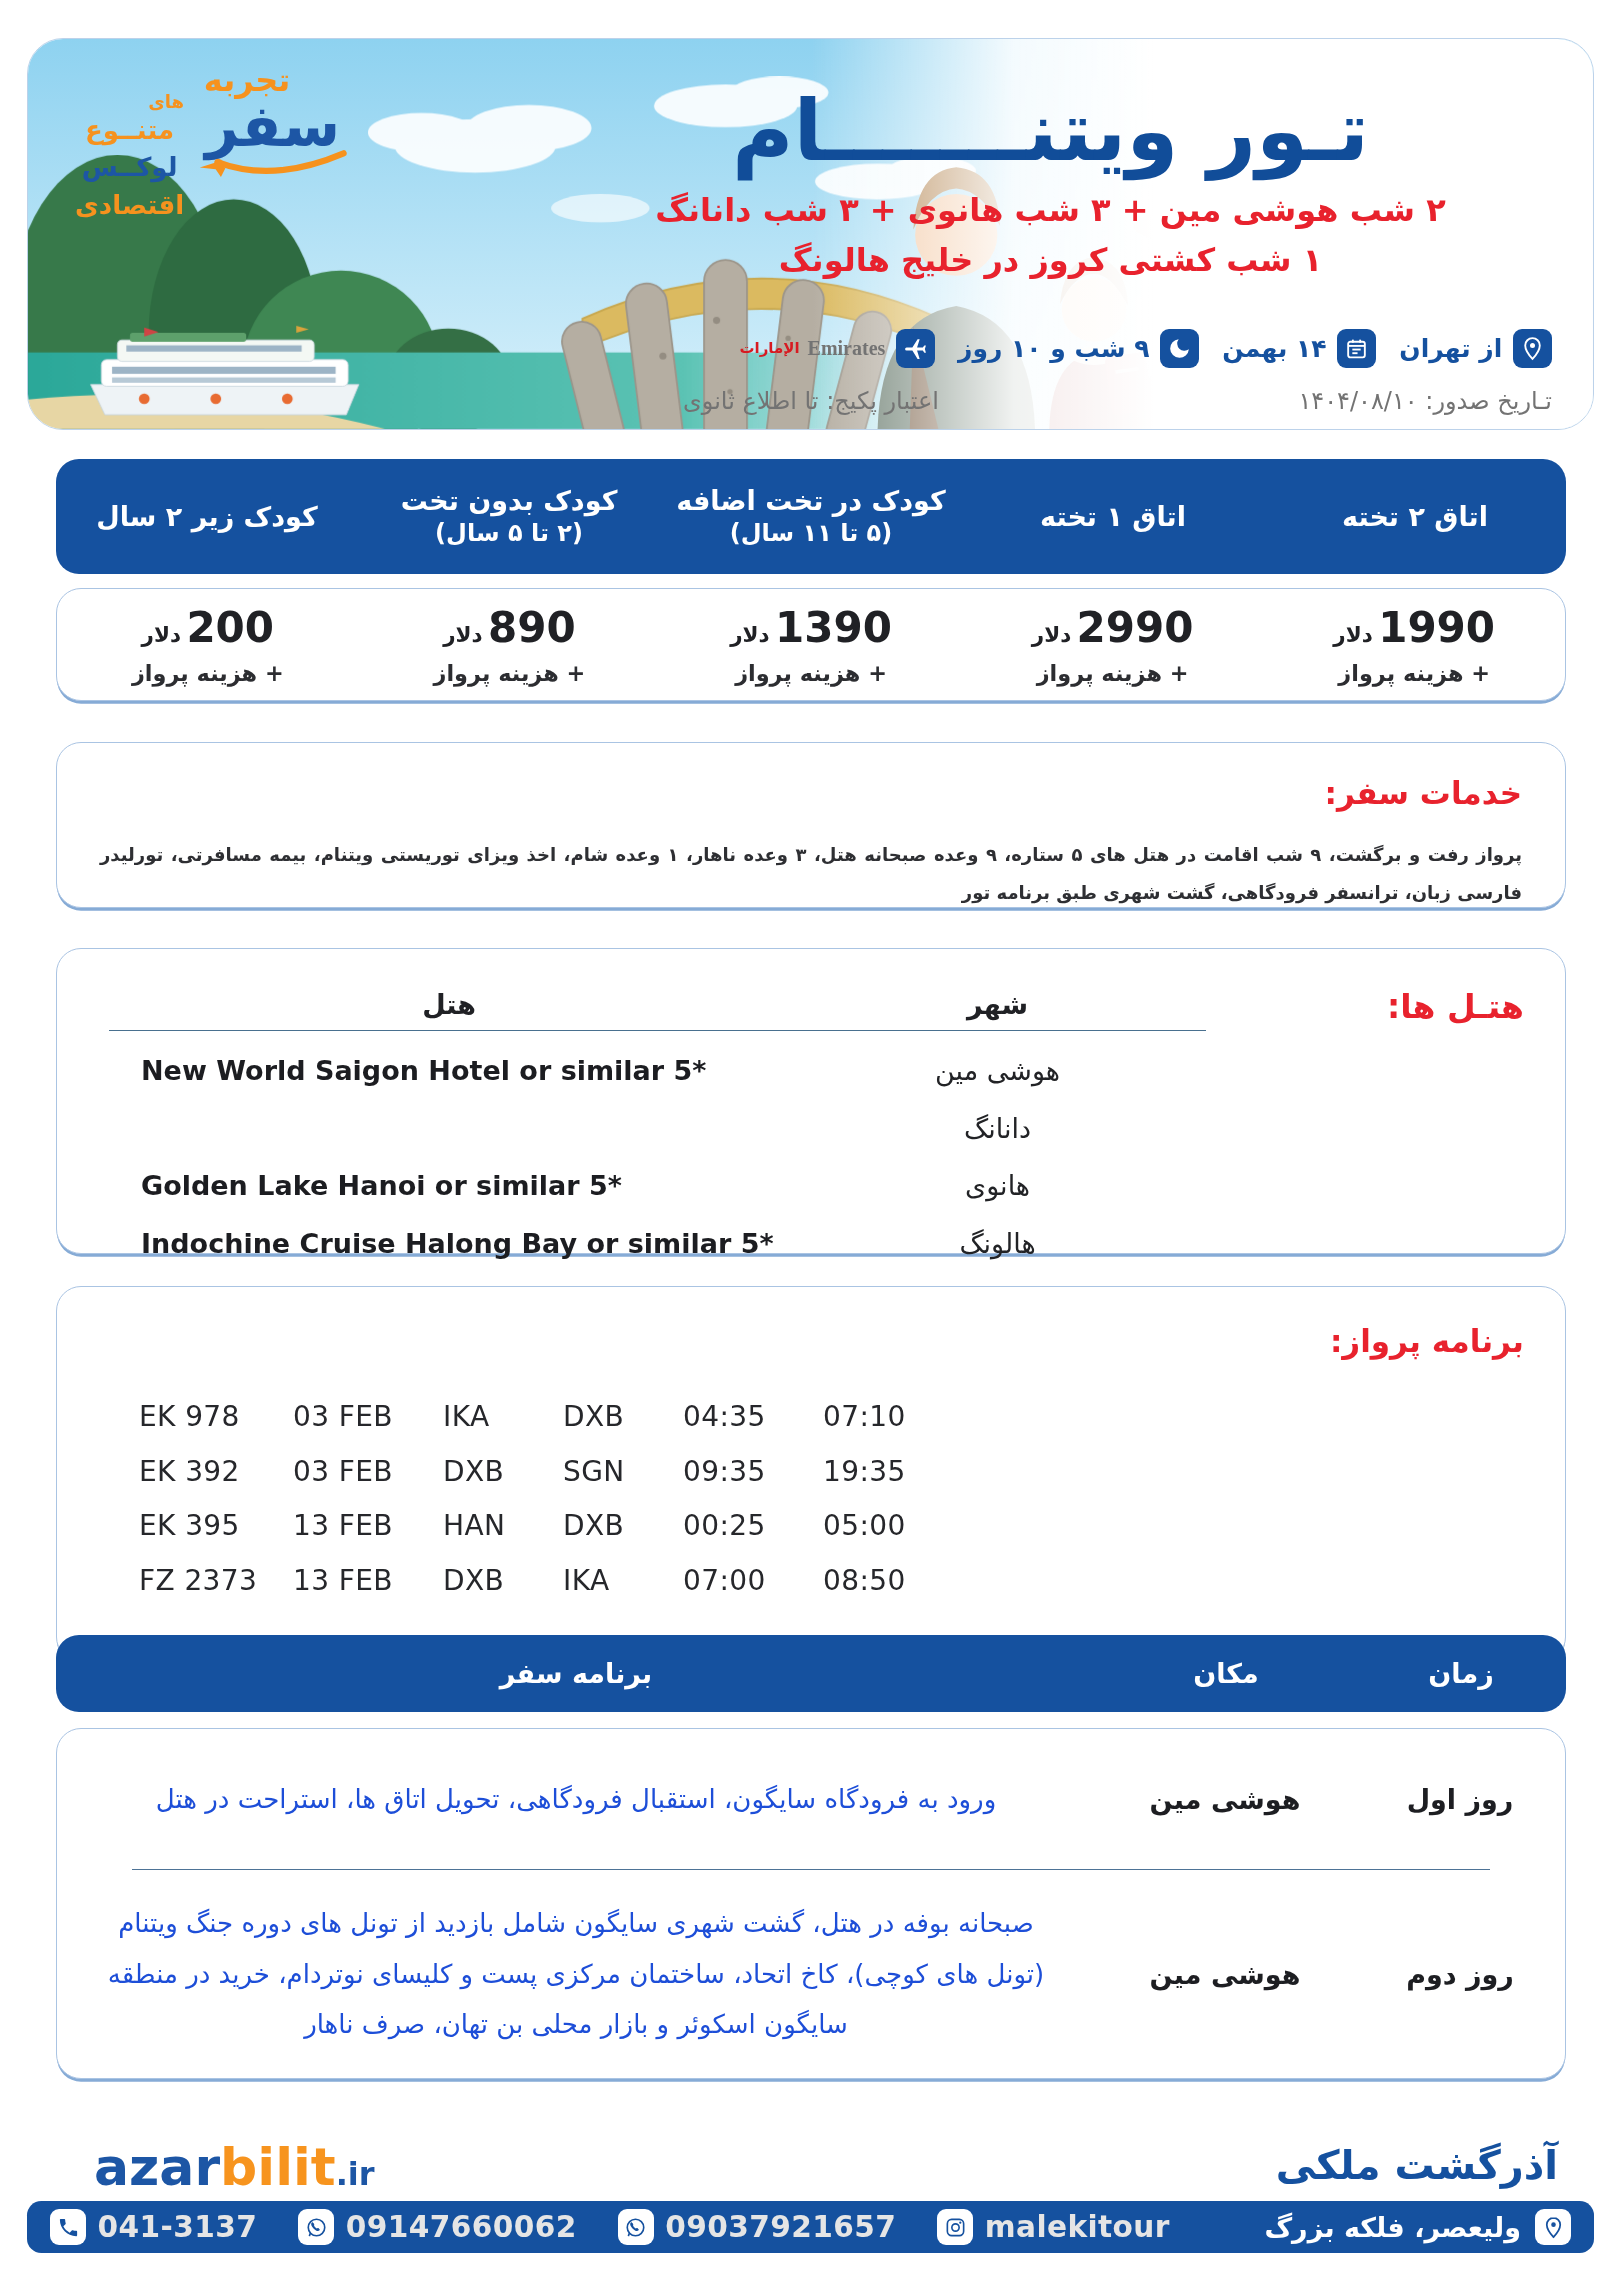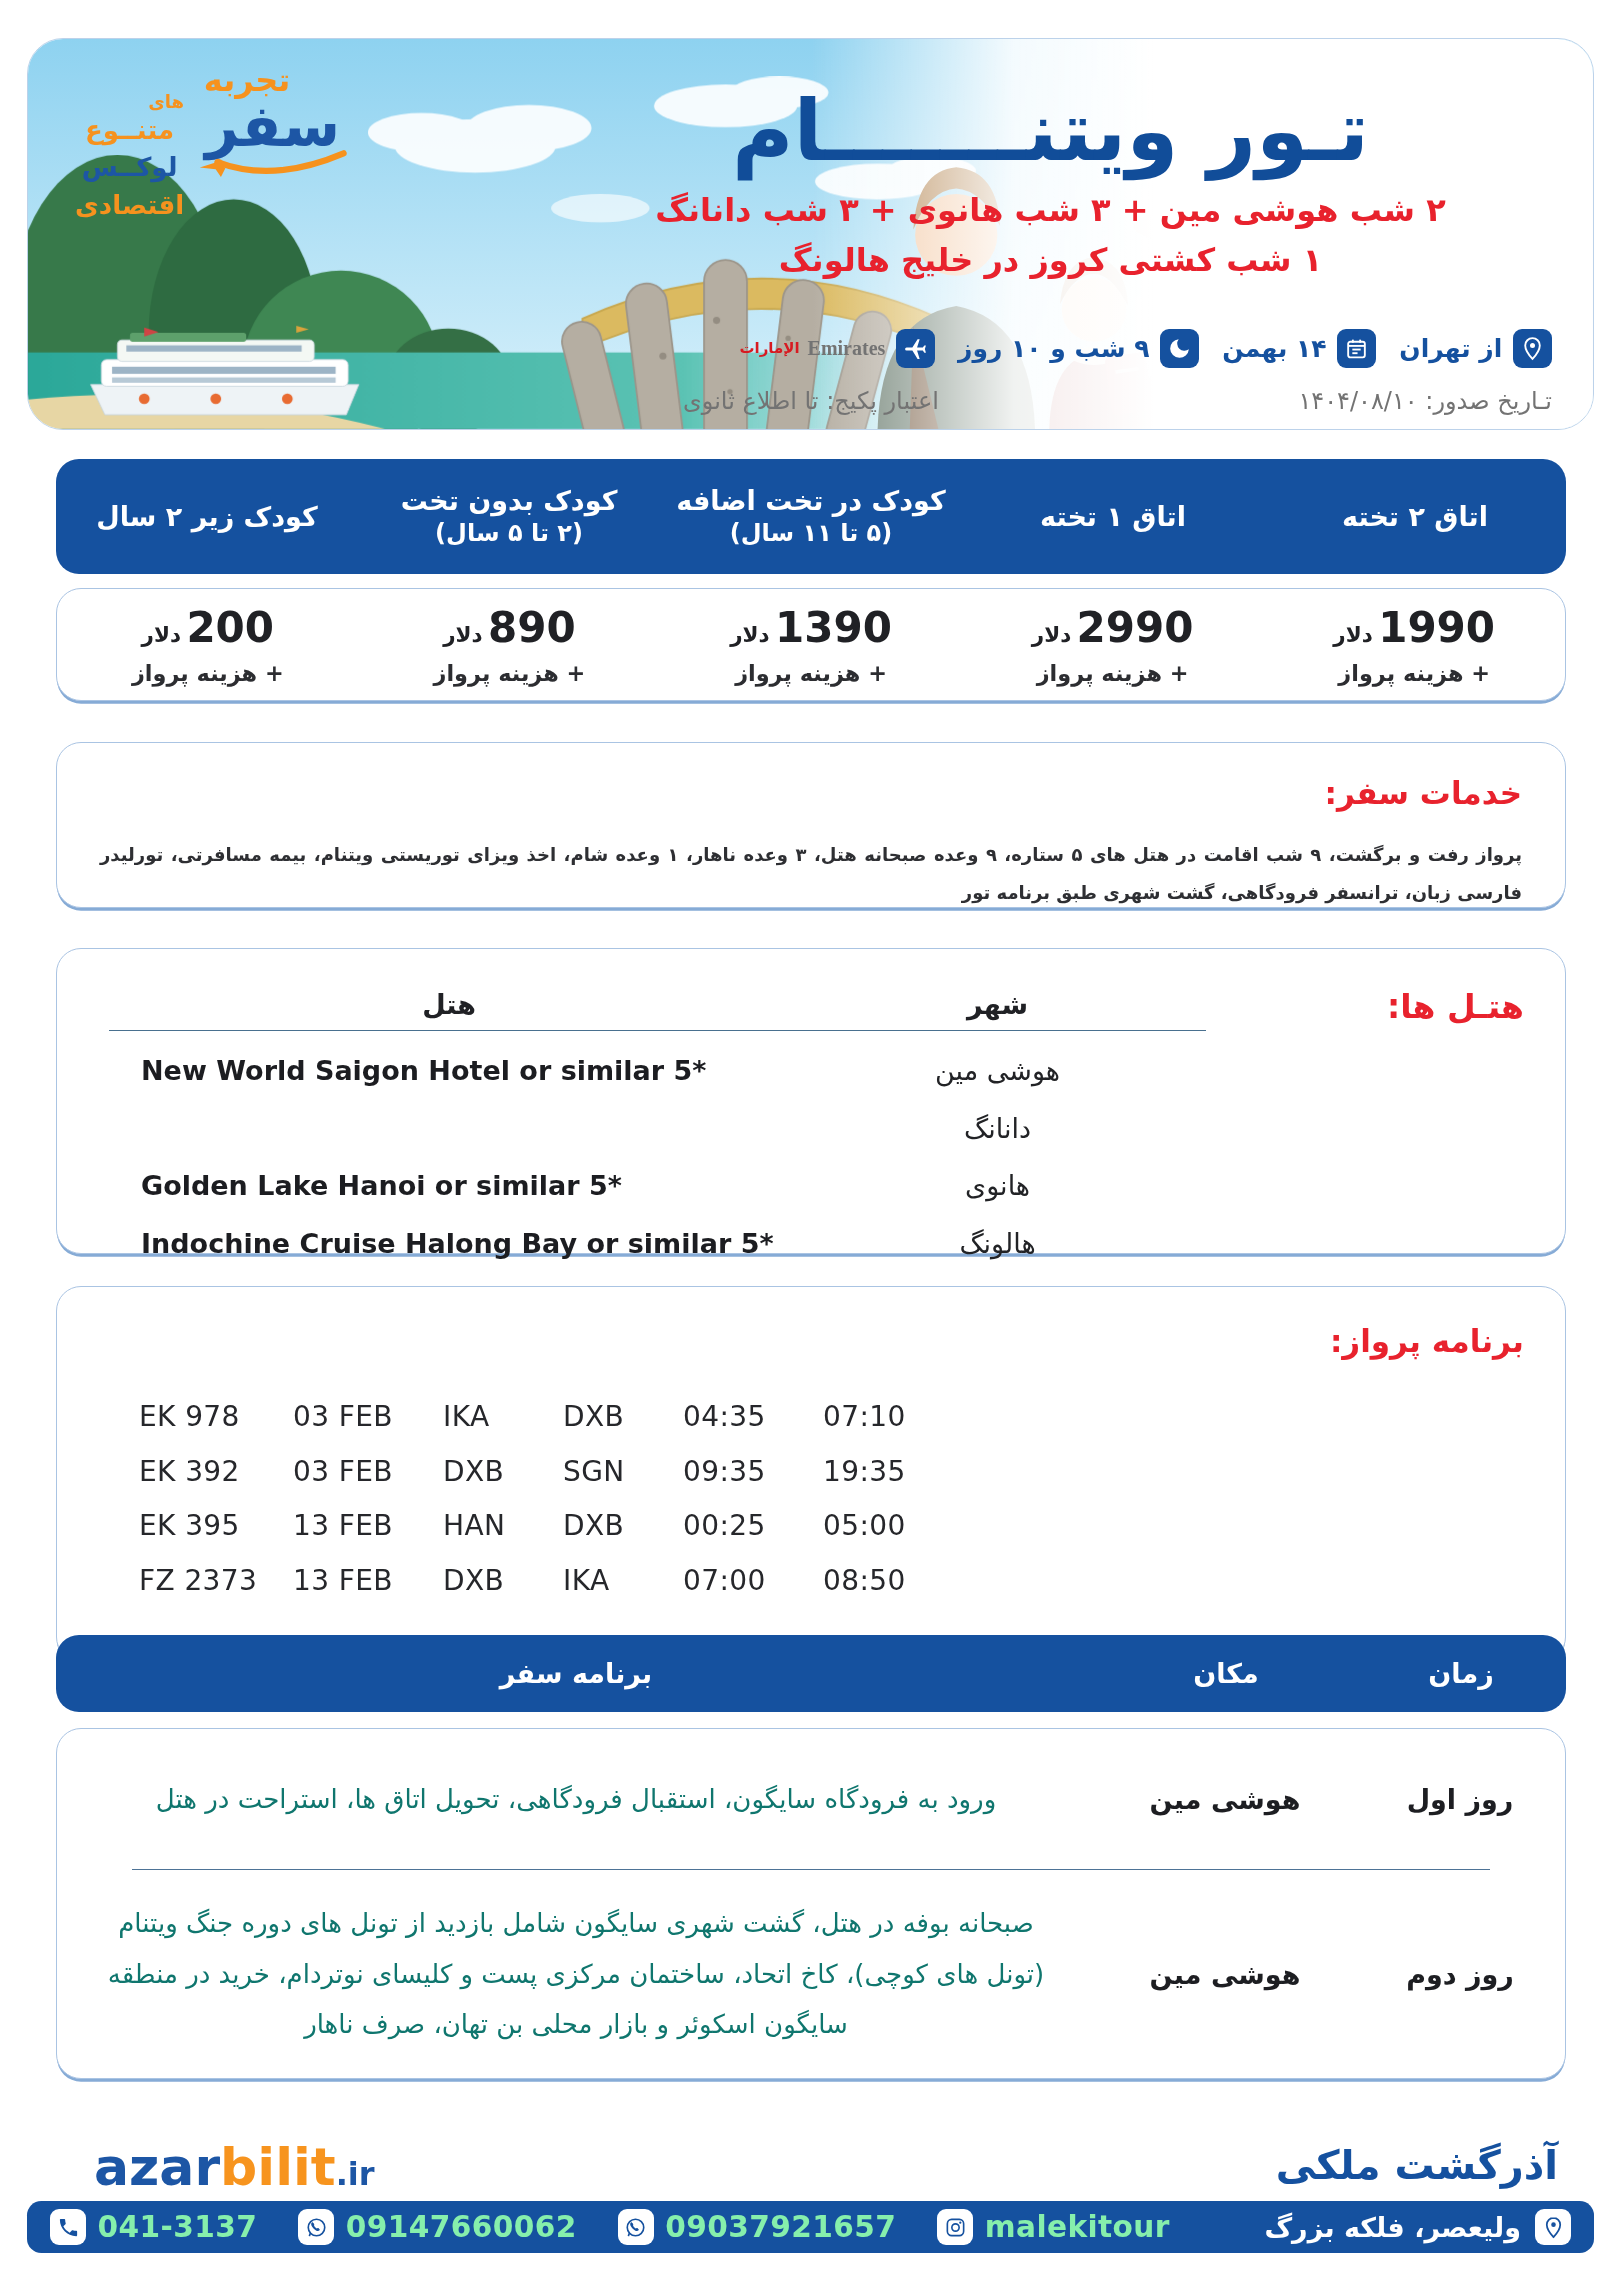--- a/index.html
+++ b/index.html
@@ -84,35 +84,35 @@
 
   
   .itin-head { top: 1635px; height: 77px; display: grid; grid-template-columns: 210px 260px 1fr;
                align-items: center; text-align: center; font-size: 27px; font-weight: bold; }
   .itin-card { top: 1728px; height: 351px; }
   .itin-row { display: grid; grid-template-columns: 210px 260px 1fr; align-items: center; }
   .itin-row1 { height: 140px; }
   .itin-row2 { height: 208px; }
   .itin-div { border-top: 1.8px solid #4d7396; margin: 0 75px; }
   .itin-cell { text-align: center; font-size: 27px; font-weight: bold; color: #1d1e22; }
-  .itin-prog { text-align: center; font-size: 26px; font-weight: normal; color: #0f766e; line-height: 1.95; padding: 0 38px; }
+  .itin-prog { text-align: center; font-size: 26px; font-weight: normal; color: #1d4ed8; line-height: 1.95; padding: 0 38px; }
 
   
   .site-logo { position: absolute; left: 94px; top: 2137px; direction: ltr; font-weight: bold; font-size: 52px; }
   .site-azar { color: #1d56a5; }
   .site-bilit { color: #f7941e; }
   .site-tld { color: #1d56a5; font-size: 32px; }
   .company-name { position: absolute; right: 63px; top: 2142px; color: #15519f; font-size: 40px; font-weight: bold; }
   .footer-bar { position: absolute; left: 27px; top: 2201px; width: 1567px; height: 52px; background: #15519f;
                 border-radius: 14.3px; display: flex; direction: ltr; align-items: center; padding: 0 23px; gap: 41px; }
   .contact { display: flex; align-items: center; gap: 11.6px; }
   .contact-icon { width: 36px; height: 36px; border-radius: 9px; background: #fff;
                   display: flex; align-items: center; justify-content: center; flex: 0 0 auto; }
   .contact-icon svg { width: 23px; height: 23px; }
-  .contact-value { color: #86efac; font-size: 29.6px; font-weight: bold; letter-spacing: 0.4px; }
+  .contact-value { color: #e5e5e5; font-size: 29.6px; font-weight: bold; letter-spacing: 0.4px; }
   .addr { margin-left: auto; direction: rtl; display: flex; align-items: center; gap: 14px; }
   .addr-text { color: #fff; font-size: 27px; font-weight: bold; }
 </style>
 </head>
 <body>
 
 <div class="page">
 
   <div class="hero">
     <svg class="hero-scene" viewBox="0 0 1750 438" preserveAspectRatio="none">

